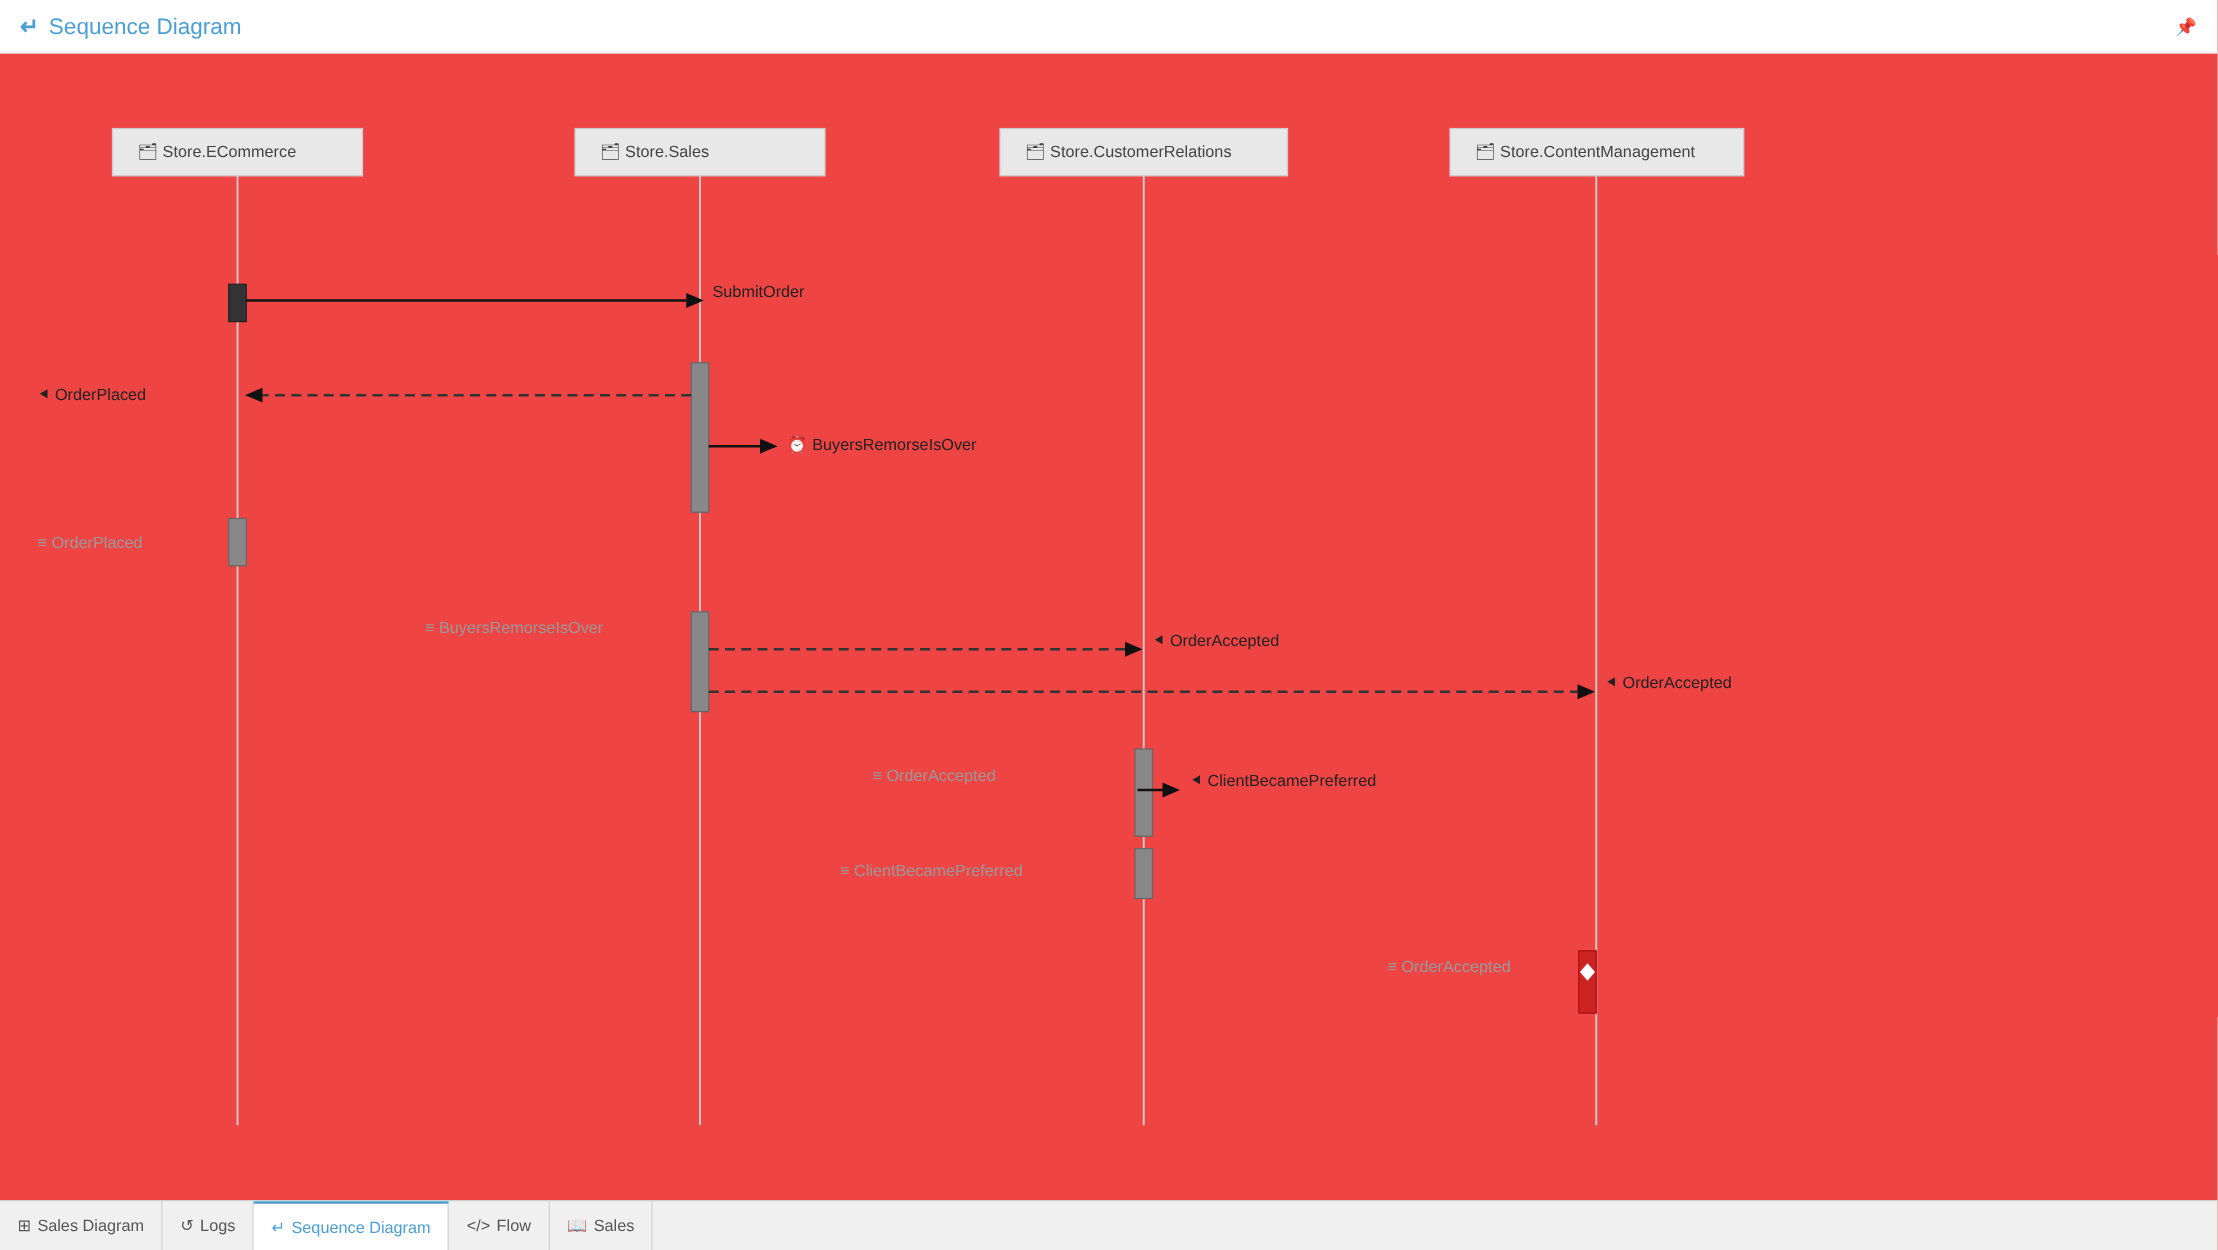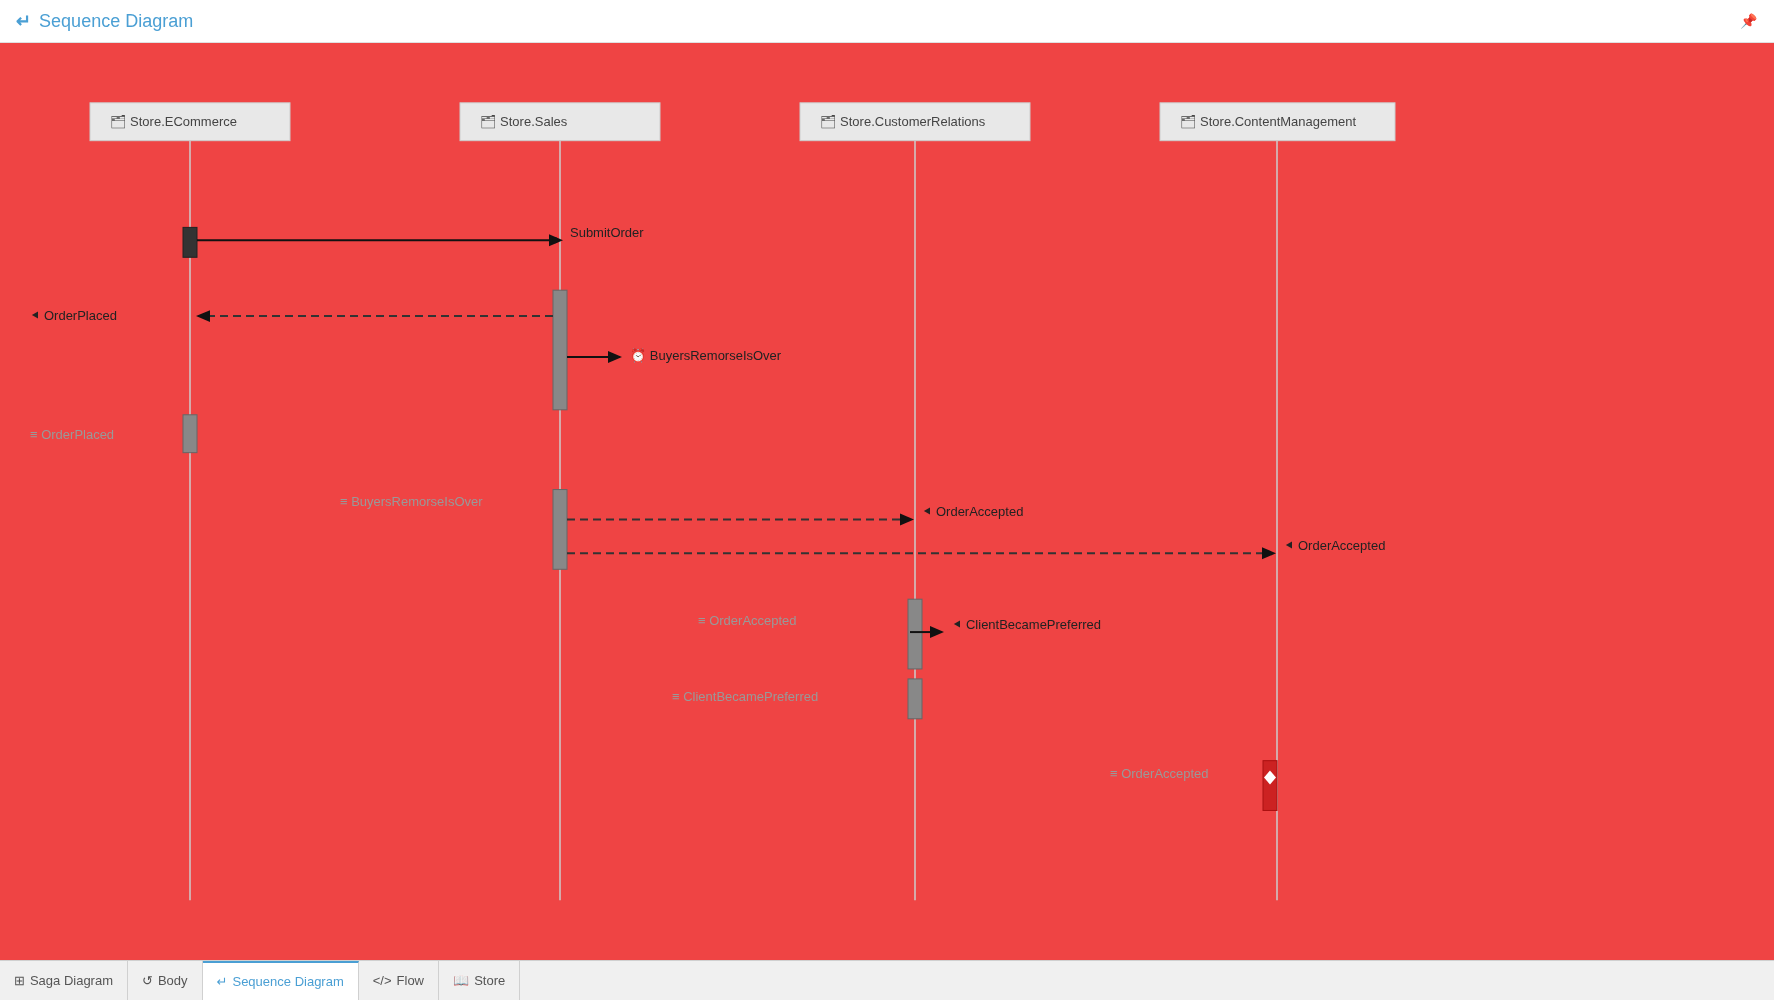--- a/index.html
+++ b/index.html
@@ -178,31 +178,31 @@
     <rect x="1263" y="720" width="14" height="50" fill="#cc2222" stroke="#aa1111" stroke-width="1"></rect>
 
     <polygon points="1270,730 1276,737 1270,744 1264,737" fill="white"></polygon>
 
   </svg>
 </div>
 
 <div class="bottom-tabs">
   <div class="tab-item">
     <span class="tab-icon">⊞</span>
-    <span>Saga Diagram</span>
+    <span>Sales Diagram</span>
   </div>
   <div class="tab-item">
     <span class="tab-icon">↺</span>
-    <span>Body</span>
+    <span>Logs</span>
   </div>
   <div class="tab-item active">
     <span class="tab-icon">↵</span>
     <span>Sequence Diagram</span>
   </div>
   <div class="tab-item">
     <span class="tab-icon">&lt;/&gt;</span>
     <span>Flow</span>
   </div>
   <div class="tab-item">
     <span class="tab-icon">📖</span>
-    <span>Store</span>
+    <span>Sales</span>
   </div>
 </div>
 
 </body></html>

